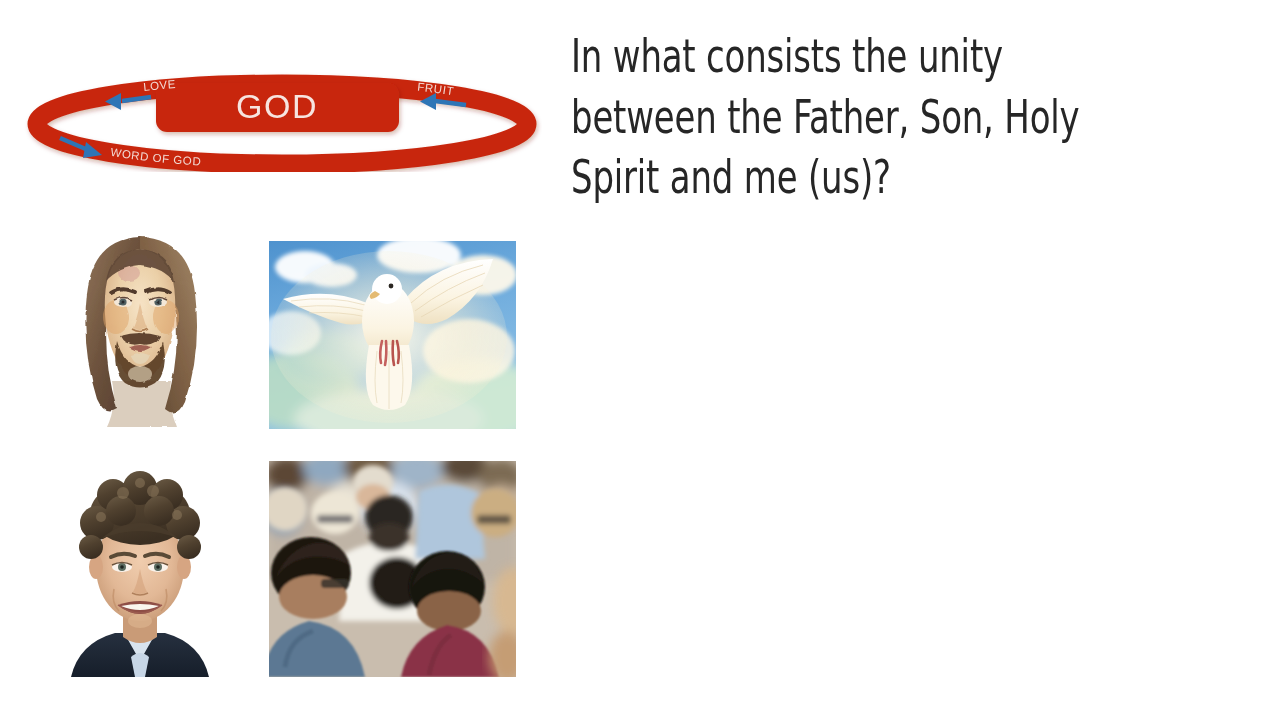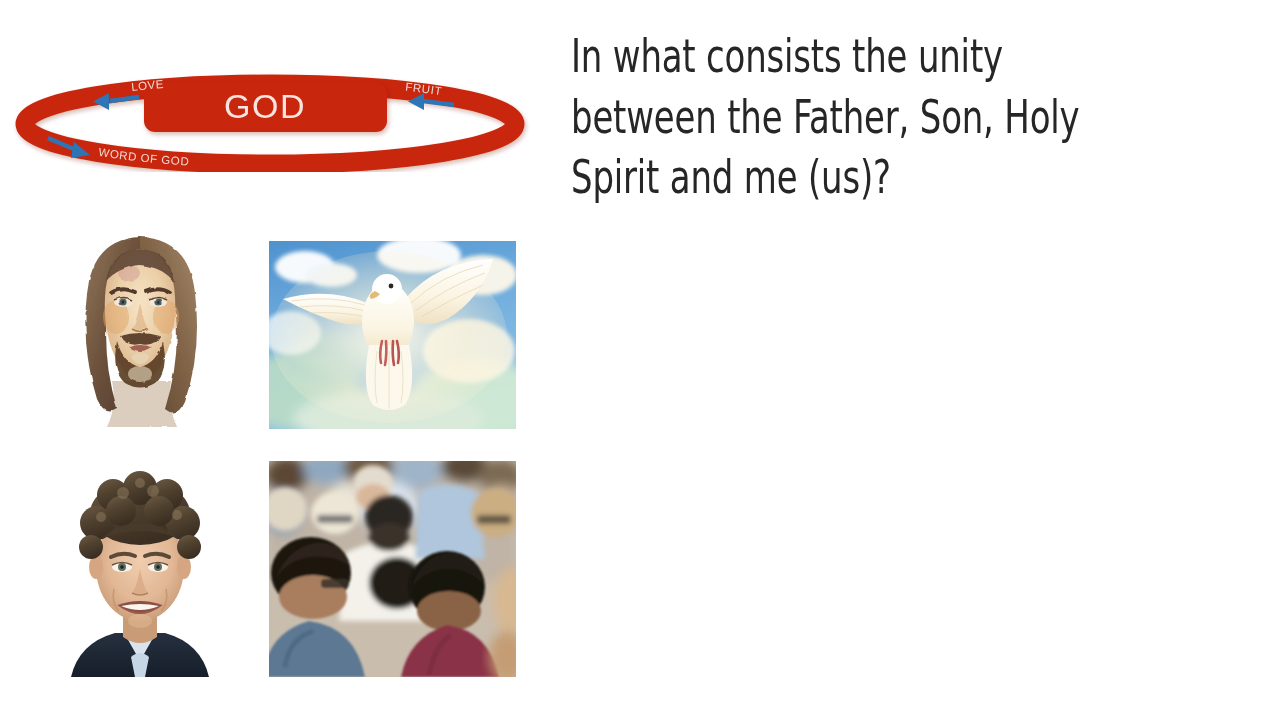--- a/index.html
+++ b/index.html
@@ -17,21 +17,21 @@
   .slide {
     position: absolute;
     left: 0; top: 0;
     width: 1280px; height: 720px;
     background: #ffffff;
   }
 
   
   #unity-diagram {
     position: absolute;
-    left: 10px; top: 72px;
+    left: 22px; top: 72px;
     width: 520px; height: 100px;
   }
   #unity-diagram svg { display: block; }
 
   
   #question-text {
     position: absolute;
     left: 571px; top: 26px;
     width: 672px;
     font-family: "Liberation Sans Narrow", "DejaVu Sans Condensed", "Liberation Sans", sans-serif;

